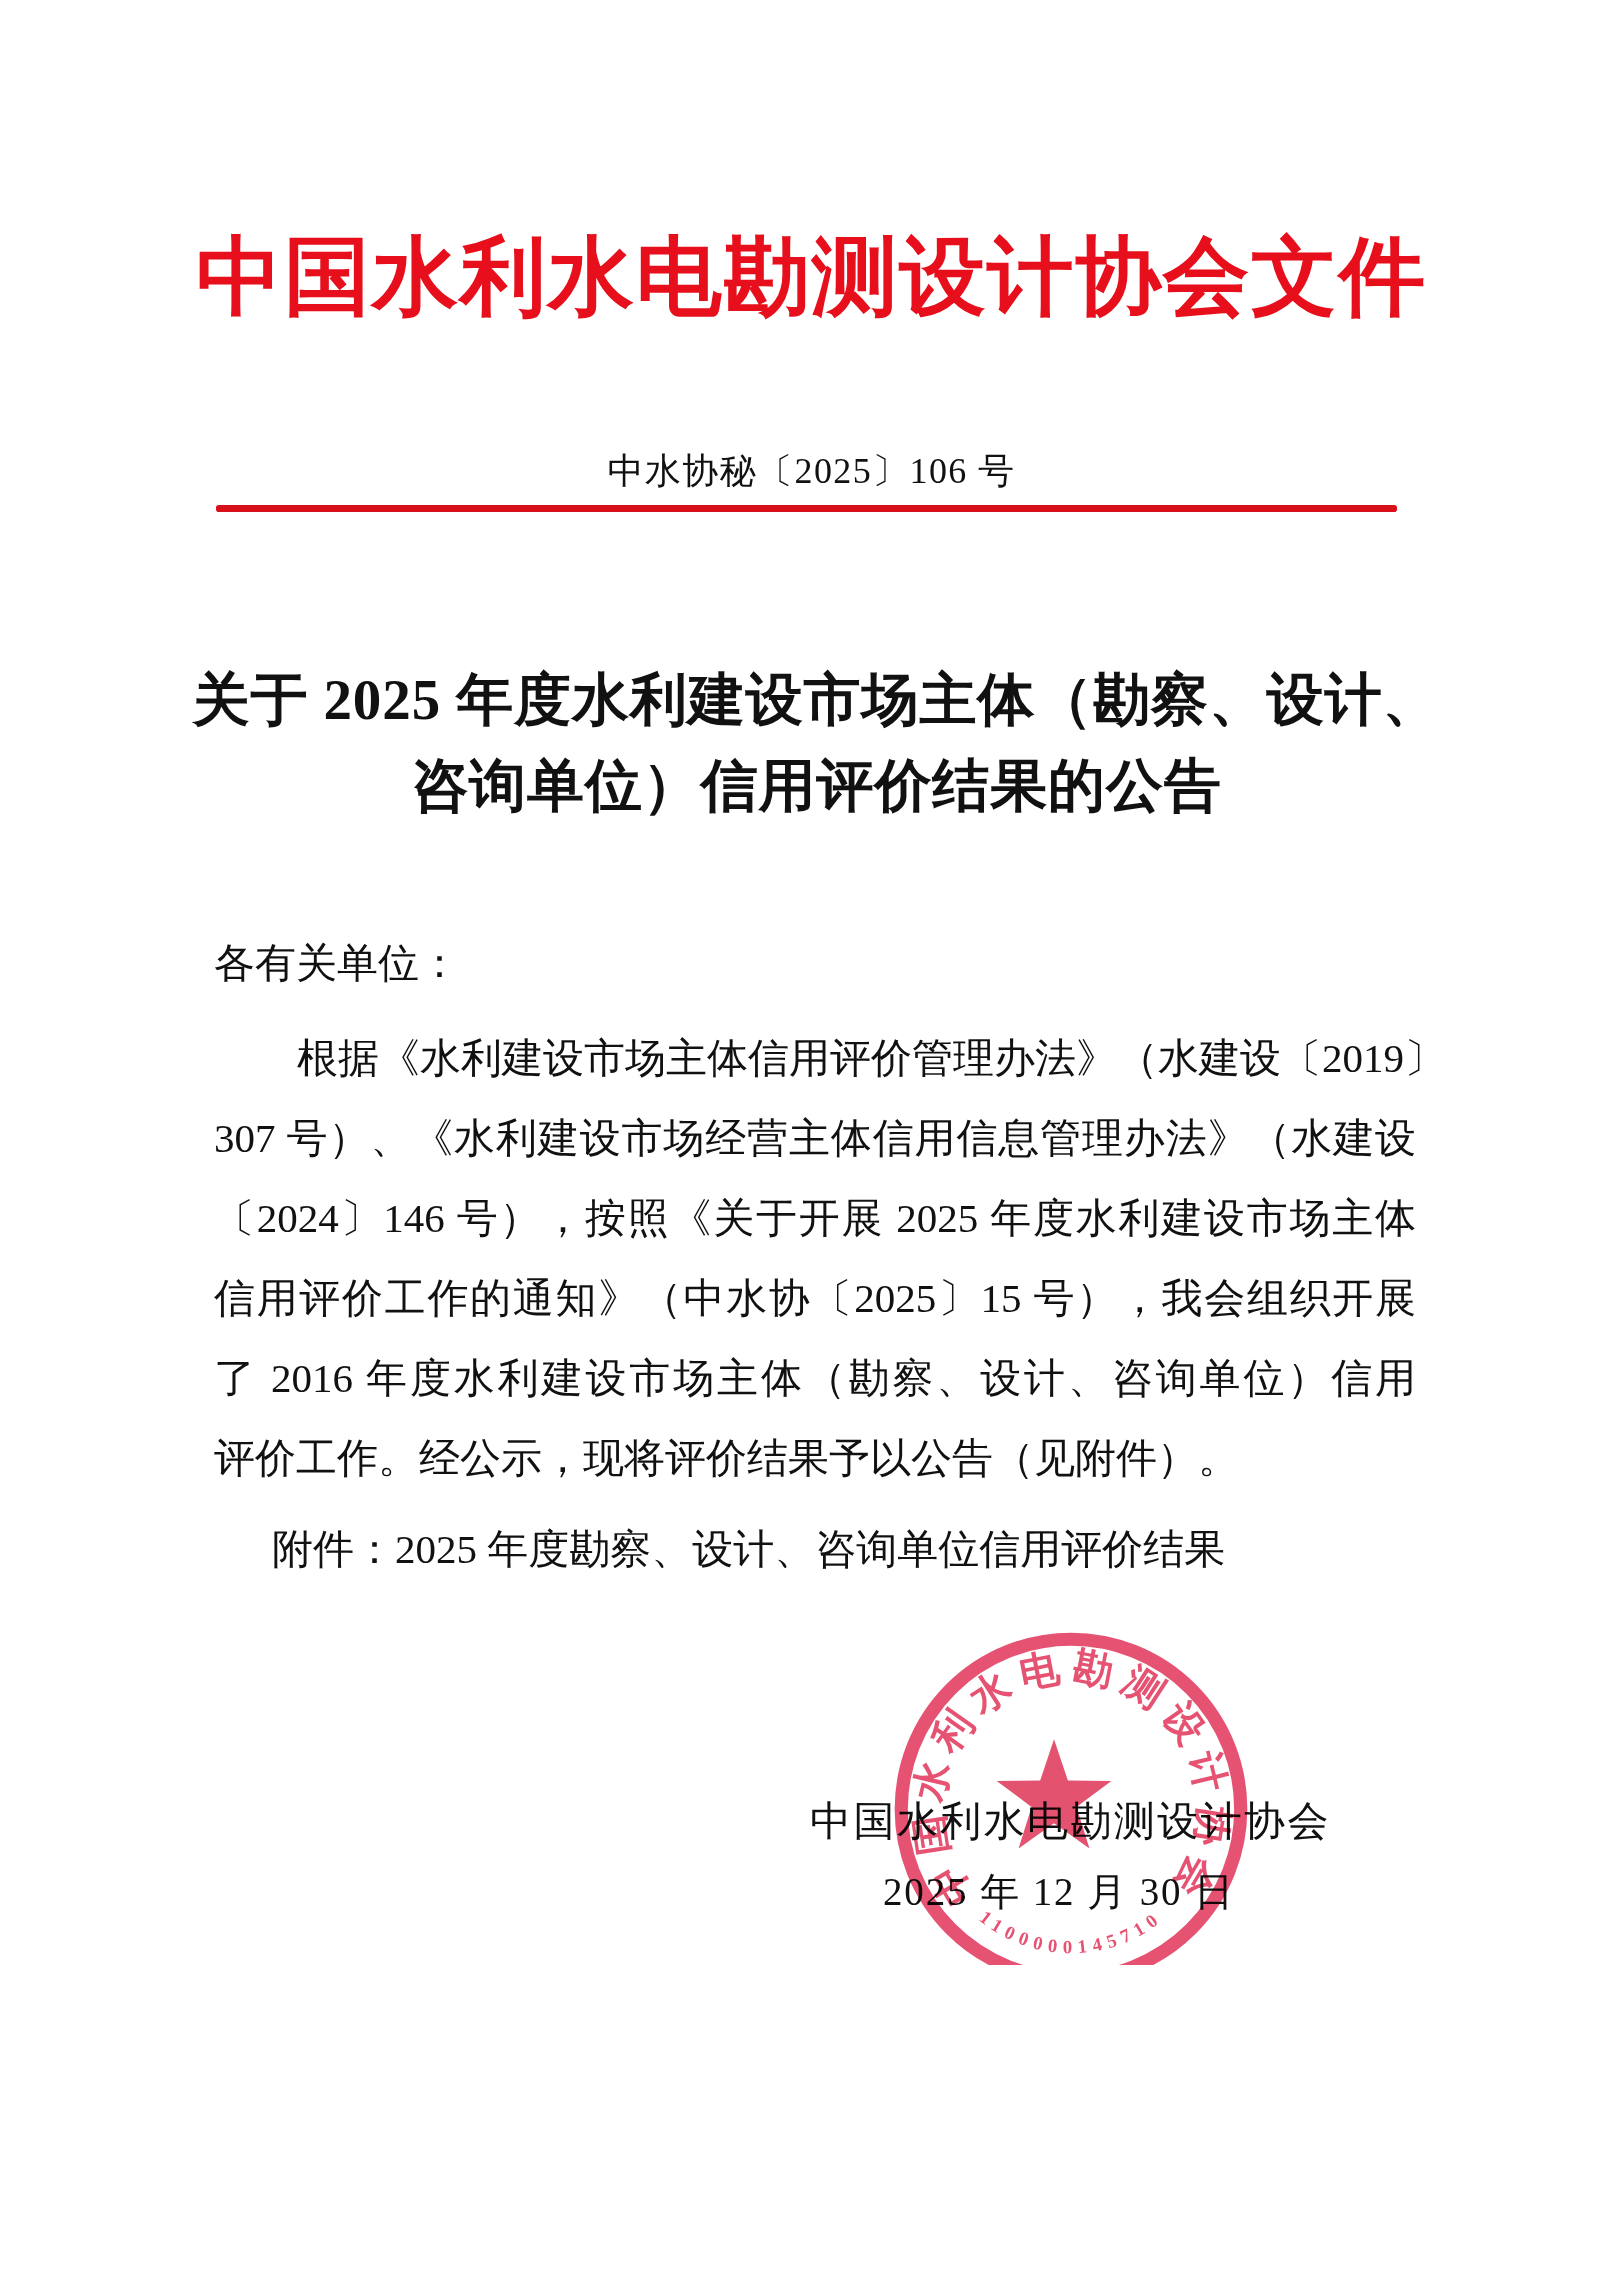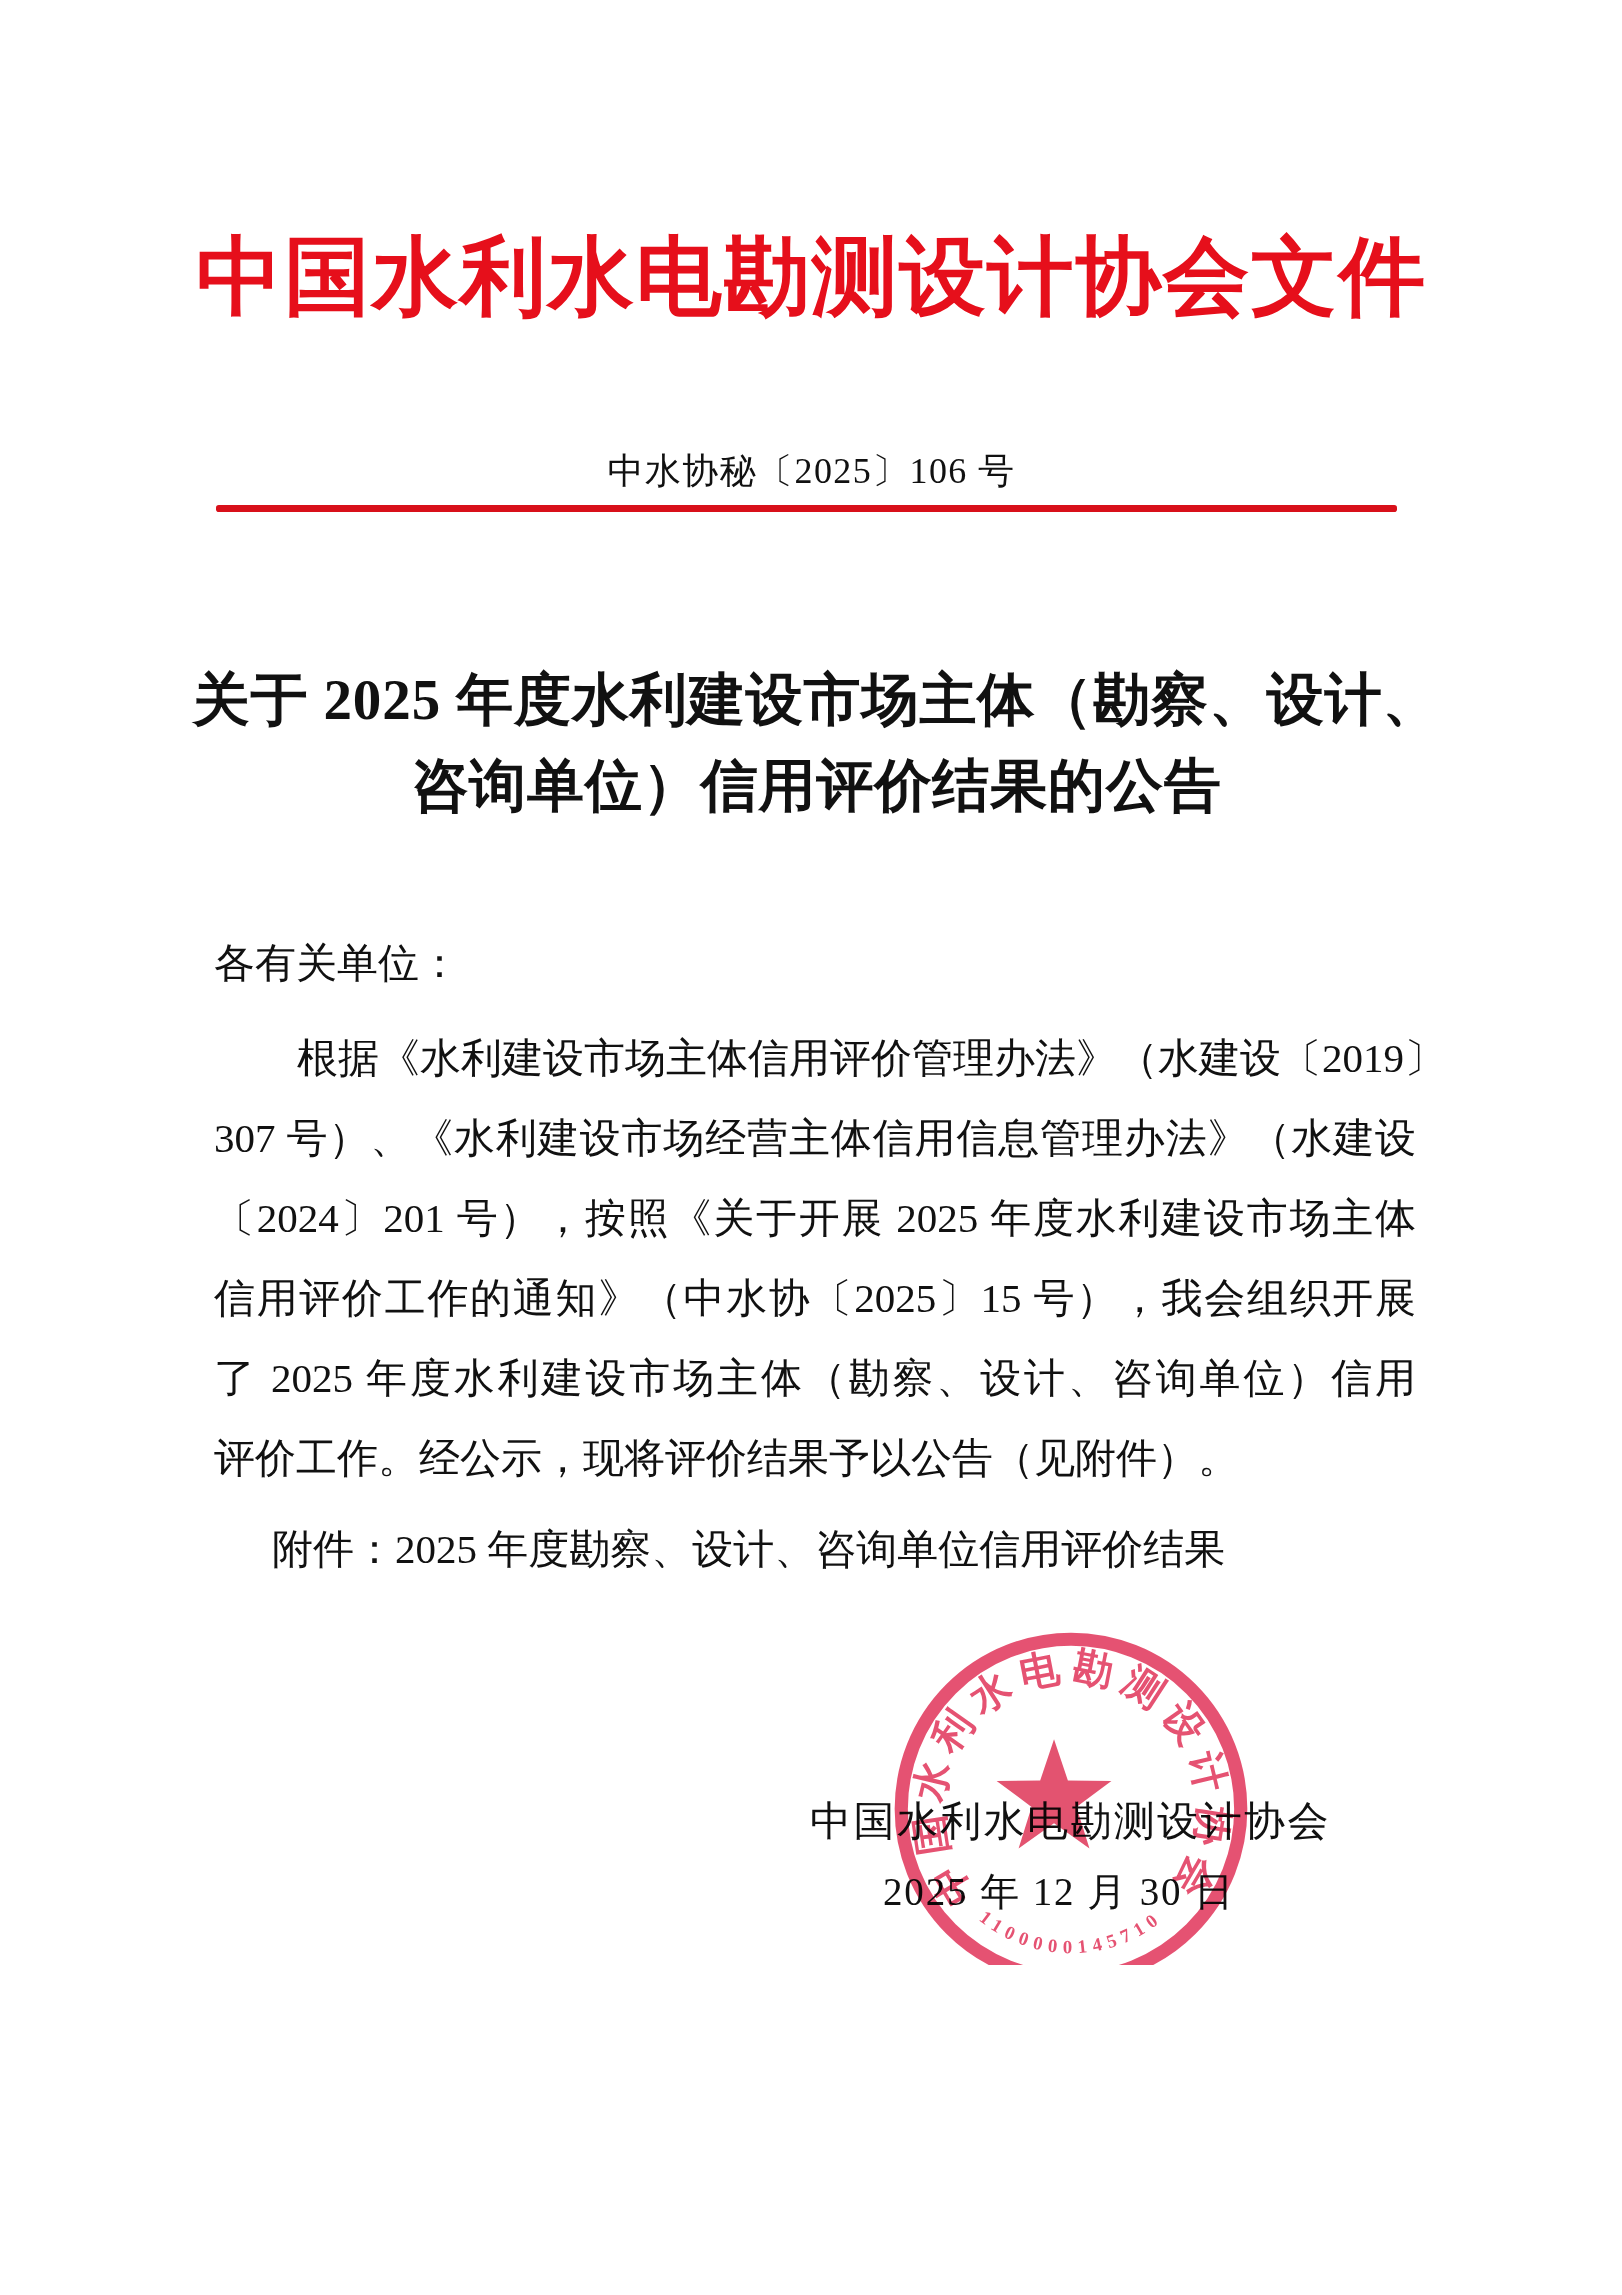--- a/index.html
+++ b/index.html
@@ -97,23 +97,23 @@
   <div class="doc-title">
     <div>关于 2025 年度水利建设市场主体（勘察、设计、</div>
     <div>咨询单位）信用评价结果的公告</div>
   </div>
 
   <div class="salutation">各有关单位：</div>
 
   <div class="body-block">
     <div class="body-line indent">根据《水利建设市场主体信用评价管理办法》（水建设〔2019〕</div>
     <div class="body-line">307 号）、《水利建设市场经营主体信用信息管理办法》（水建设</div>
-    <div class="body-line">〔2024〕201 号），按照《关于开展 2025 年度水利建设市场主体</div>
+    <div class="body-line">〔2024〕146 号），按照《关于开展 2025 年度水利建设市场主体</div>
     <div class="body-line">信用评价工作的通知》（中水协〔2025〕15 号），我会组织开展</div>
-    <div class="body-line">了 2025 年度水利建设市场主体（勘察、设计、咨询单位）信用</div>
+    <div class="body-line">了 2016 年度水利建设市场主体（勘察、设计、咨询单位）信用</div>
     <div class="body-line last">评价工作。经公示，现将评价结果予以公告（见附件）。</div>
   </div>
 
   <div class="attachment">附件：2025 年度勘察、设计、咨询单位信用评价结果</div>
 
   <div class="signer">中国水利水电勘测设计协会</div>
 
   <div class="sign-date">2025 年 12 月 30 日</div>
 
   <svg class="seal" viewBox="0 0 772 772" xmlns="http://www.w3.org/2000/svg">

